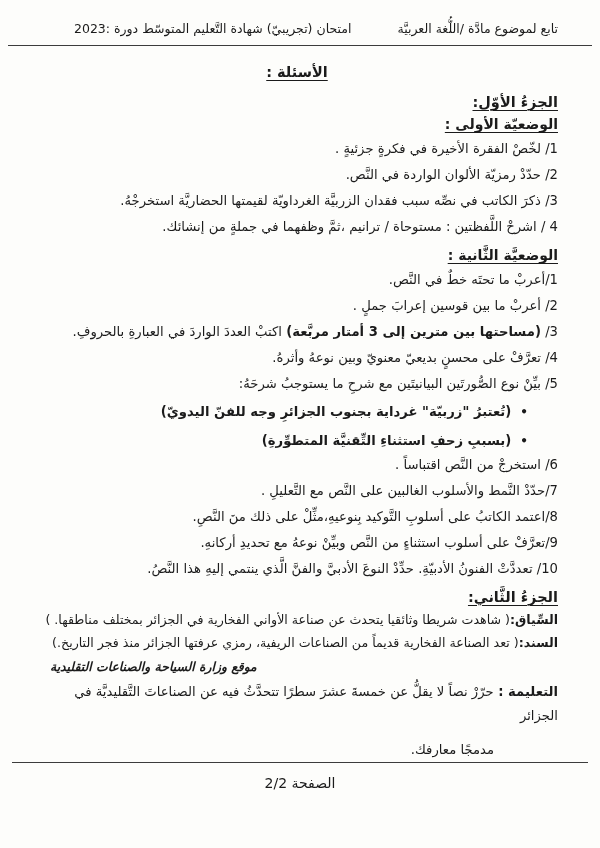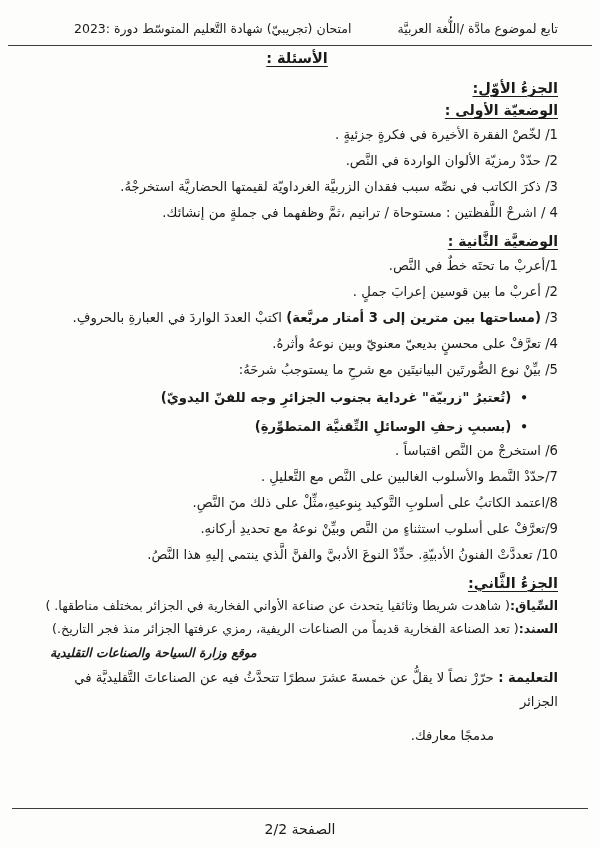--- a/index.html
+++ b/index.html
@@ -23,21 +23,21 @@
     display: flex; justify-content: space-between; align-items: flex-start;
     font-size: 12.5px; line-height: 18px;
   }
   .page-header .left { margin-left: 38px; }
 
   .rule {
     border: none; border-top: 1.6px solid #3c3c3c;
     margin: 7px 8px 0 8px;
   }
 
-  .questions-heading { text-align: center; margin-top: 2px; }
+  .questions-heading { text-align: center; margin-top: 16px; }
   .hd {
     font-weight: bold;
     text-decoration: underline;
     text-underline-offset: 3px;
     text-decoration-thickness: 1.4px;
   }
   .questions-heading .hd { font-size: 14.5px; }
 
   .part-heading   { margin-top: 13px; font-size: 14.5px; }
   .situation-heading { margin-top: 6px; font-size: 14px; }
@@ -66,21 +66,21 @@
     text-align: left;
     padding-left: 14px;
     font-size: 12.4px; line-height: 15px;
     font-weight: bold;
     font-style: italic;
   }
   .instruction { margin-top: 6px; font-size: 13.2px; line-height: 24px; }
   .instruction-cont { margin-top: 12px; padding-right: 64px; font-size: 13.2px; line-height: 19px; }
 
   .footer {
-    position: absolute; left: 0; right: 0; top: 808px;
+    position: absolute; left: 0; right: 0; top: 762px;
   }
   .footer .rule { margin: 0 12px; }
   .page-number {
     text-align: center; margin-top: 12px;
     font-size: 14px;
   }
 </style>
 </head>
 <body>
 
@@ -122,21 +122,21 @@
     <div class="q-item">
       <span>3/ </span><span class="bold">(مساحتها بين مترين إلى 3 أمتار مربَّعة)</span><span> اكتبْ العددَ الواردَ في العبارةِ بالحروفِ.</span>
     </div>
     <div class="q-item">4/ تعرَّفْ على محسنٍ بديعيّ معنويّ  وبين نوعهُ وأثرهُ.</div>
     <div class="q-item">5/ بيِّنْ نوع الصُّورتَين البيانيتَين مع شرحِ ما يستوجبُ شرحَهُ:</div>
 
     <div class="bullet-line">
       <span class="bullet">•</span><span>(تُعتبرُ "زربيّة" غرداية بجنوب الجزائرِ وجه للفنّ اليدويّ)</span>
     </div>
     <div class="bullet-line">
-      <span class="bullet">•</span><span>(بسببِ زحفِ الوسائلِ التِّقنيَّة المتطوِّرةِ)</span>
+      <span class="bullet">•</span><span>(بسببِ زحفِ استثناءِ التِّقنيَّة المتطوِّرةِ)</span>
     </div>
 
     <div class="q-item" style="margin-top:4px;">6/ استخرجْ من النَّص اقتباساً .</div>
     <div class="q-item">7/حدّدْ النَّمط والأسلوب الغالبين على النَّص مع التَّعليلِ .</div>
     <div class="q-item">8/اعتمد الكاتبُ على أسلوبِ التَّوكيد بِنوعيهِ،مثِّلْ على ذلك منَ النَّصِ.</div>
     <div class="q-item">9/تعرَّفْ على أسلوب استثناءٍ من النَّص وبيِّنْ نوعهُ مع تحديدِ أركانهِ.</div>
     <div class="q-item">10/ تعددَّتْ الفنونُ الأدبيّةِ. حدِّدْ النوعَ الأدبيَّ والفنَّ الَّذي ينتمي إليهِ هذا النَّصُ.</div>
 
     <div class="part-heading" style="margin-top:11px;">
       <span class="hd">الجزءُ الثَّاني:</span>

